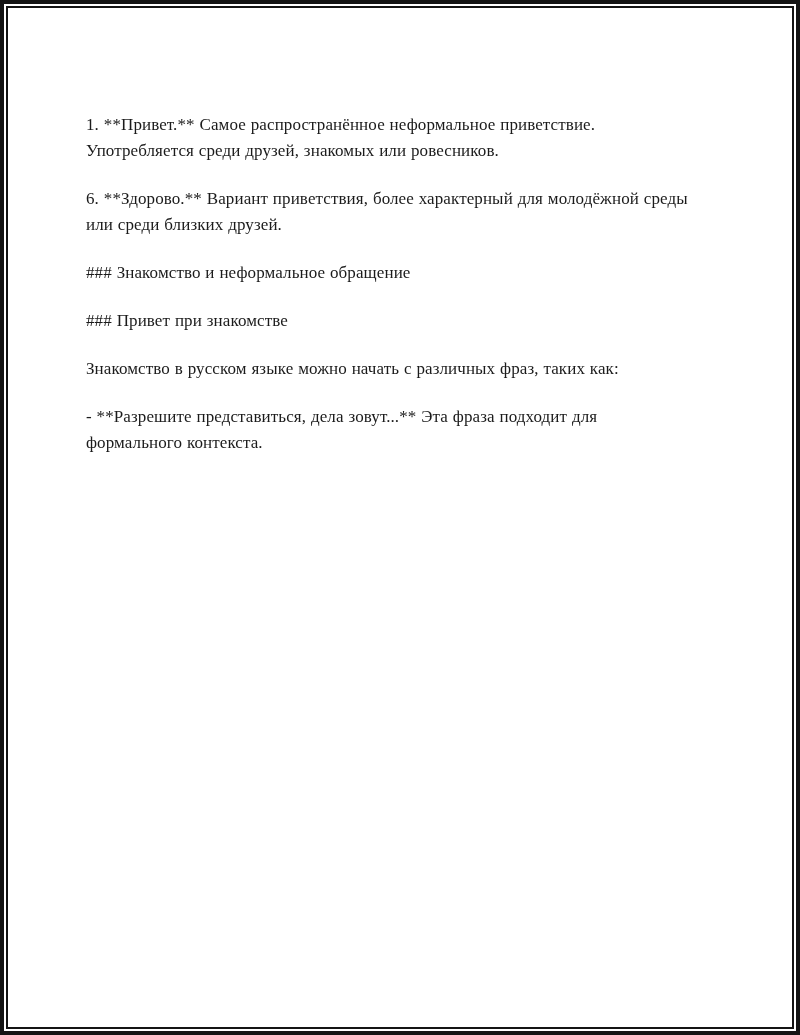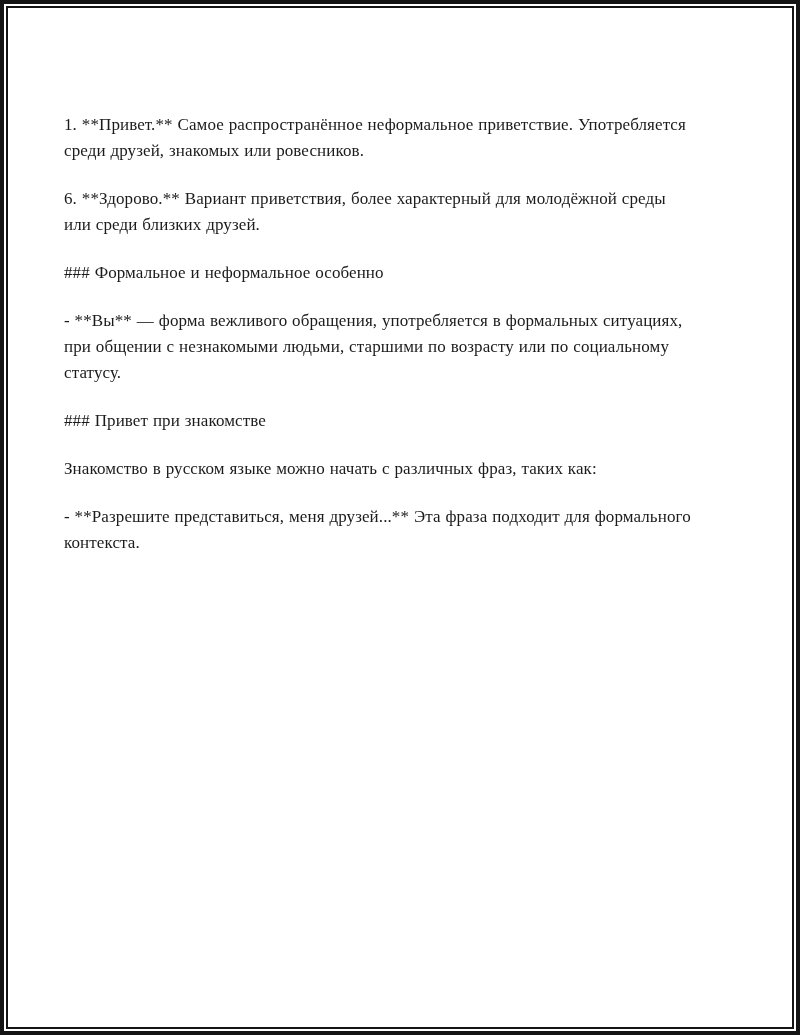--- a/index.html
+++ b/index.html
@@ -19,41 +19,40 @@
   .frame-inner {
     position: absolute;
     inset: 2px;
     border: 2px solid #141414;
     box-sizing: border-box;
     background: #ffffff;
   }
   .content {
     position: absolute;
     inset: 0;
-    padding: 104px 99px 0 56px;
+    padding: 104px 99px 0 78px;
     box-sizing: border-box;
     overflow: hidden;
   }
   .block {
     margin: 0 0 22px 0;
     font-size: 17px;
     line-height: 26px;
     color: #1b1b1b;
     letter-spacing: 0.1px;
     word-spacing: 0.5px;
   }
 </style>
 </head>
 <body>
 
 <div class="frame-outer">
   <div class="frame-inner">
     <div class="content">
         <p class="block numbered-item">1. **Привет.** Самое распространённое неформальное приветствие. Употребляется среди друзей, знакомых или ровесников.</p>
         <p class="block numbered-item">6. **Здорово.** Вариант приветствия, более характерный для молодёжной среды или среди близких друзей.</p>
-        <p class="block heading">### Формальное и неформальное особенно</p>
-        <p class="block bullet-item">- **Вы** — форма вежливого обращения, употребляется в формальных ситуациях, при общении с незнакомыми людьми, старшими по возрасту или по социальному статусу.</p>
+        <p class="block heading">### Знакомство и неформальное обращение</p>
         <p class="block heading">### Привет при знакомстве</p>
         <p class="block paragraph">Знакомство в русском языке можно начать с различных фраз, таких как:</p>
-        <p class="block bullet-item">- **Разрешите представиться, меня друзей...** Эта фраза подходит для формального контекста.</p>
+        <p class="block bullet-item">- **Разрешите представиться, дела зовут...** Эта фраза подходит для формального контекста.</p>
       </div>
   </div>
 </div>
 
 </body></html>

